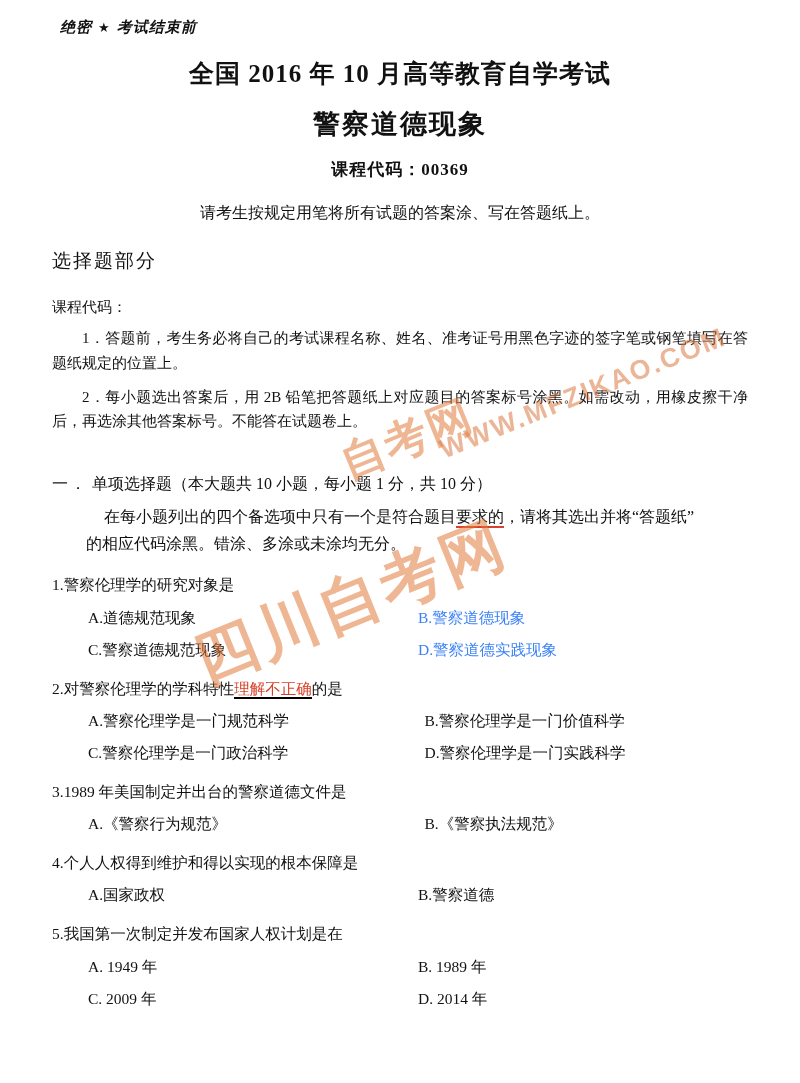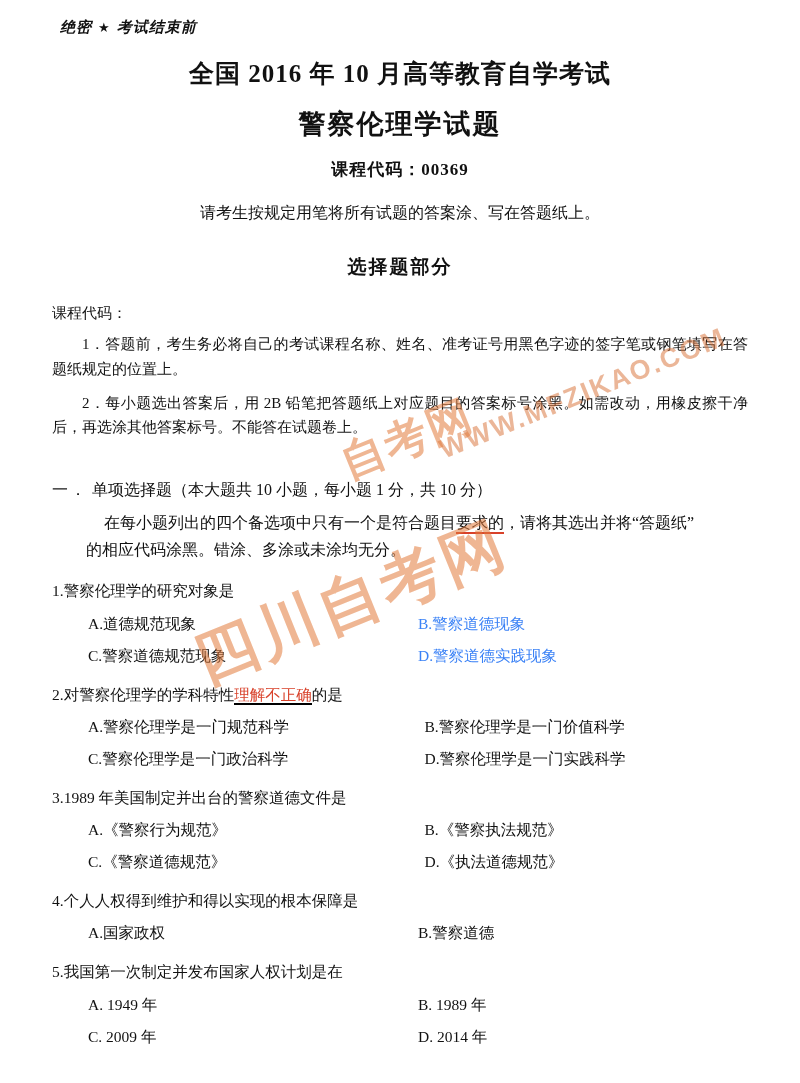--- a/index.html
+++ b/index.html
@@ -56,24 +56,23 @@
     font-weight: bold;
     margin-top: 16px;
     letter-spacing: 1px;
   }
   .instruction-top {
     text-align: center;
     font-size: 16px;
     margin-top: 22px;
   }
   .section-heading {
-    text-align: center;
     font-size: 19px;
-    font-weight: bold;
-    margin-top: 30px;
+    font-weight: normal;
+    margin-top: 24px;
     letter-spacing: 2px;
   }
 
   .notice-label {
     font-size: 15px;
     margin-top: 24px;
   }
   .notice-item {
     font-size: 15px;
     margin-top: 9px;
@@ -161,21 +160,21 @@
 </head>
 <body>
 
 <div class="page">
 
   <div class="topline">
     <span>绝密</span><span class="star">★</span><span>考试结束前</span>
   </div>
 
   <div class="exam-title">全国 2016 年 10 月高等教育自学考试</div>
-  <div class="paper-title">警察伦理学试题</div>
+  <div class="paper-title">警察道德现象</div>
   <div class="course-code">课程代码：00369</div>
   <div class="instruction-top">请考生按规定用笔将所有试题的答案涂、写在答题纸上。</div>
   <div class="section-heading">选择题部分</div>
 
   <div class="notice-label">课程代码：</div>
   <div class="notice-item">1．答题前，考生务必将自己的考试课程名称、姓名、准考证号用黑色字迹的签字笔或钢笔填写在答题纸规定的位置上。</div>
   <div class="notice-item">2．每小题选出答案后，用 2B 铅笔把答题纸上对应题目的答案标号涂黑。如需改动，用橡皮擦干净后，再选涂其他答案标号。不能答在试题卷上。</div>
 
   <div class="q-section-title">
     <span class="num">一．</span>
@@ -207,24 +206,20 @@
   <div class="opts">
     <div class="opt wide">C.警察伦理学是一门政治科学</div>
     <div class="opt">D.警察伦理学是一门实践科学</div>
   </div>
 
   <div class="question">3.1989 年美国制定并出台的警察道德文件是</div>
   <div class="opts">
     <div class="opt wide">A.《警察行为规范》</div>
     <div class="opt">B.《警察执法规范》</div>
   </div>
-  <div class="opts">
-    <div class="opt wide">C.《警察道德规范》</div>
-    <div class="opt">D.《执法道德规范》</div>
-  </div>
 
   <div class="question">4.个人人权得到维护和得以实现的根本保障是</div>
   <div class="opts">
     <div class="opt">A.国家政权</div>
     <div class="opt">B.警察道德</div>
   </div>
 
   <div class="question">5.我国第一次制定并发布国家人权计划是在</div>
   <div class="opts">
     <div class="opt">A. 1949 年</div>

